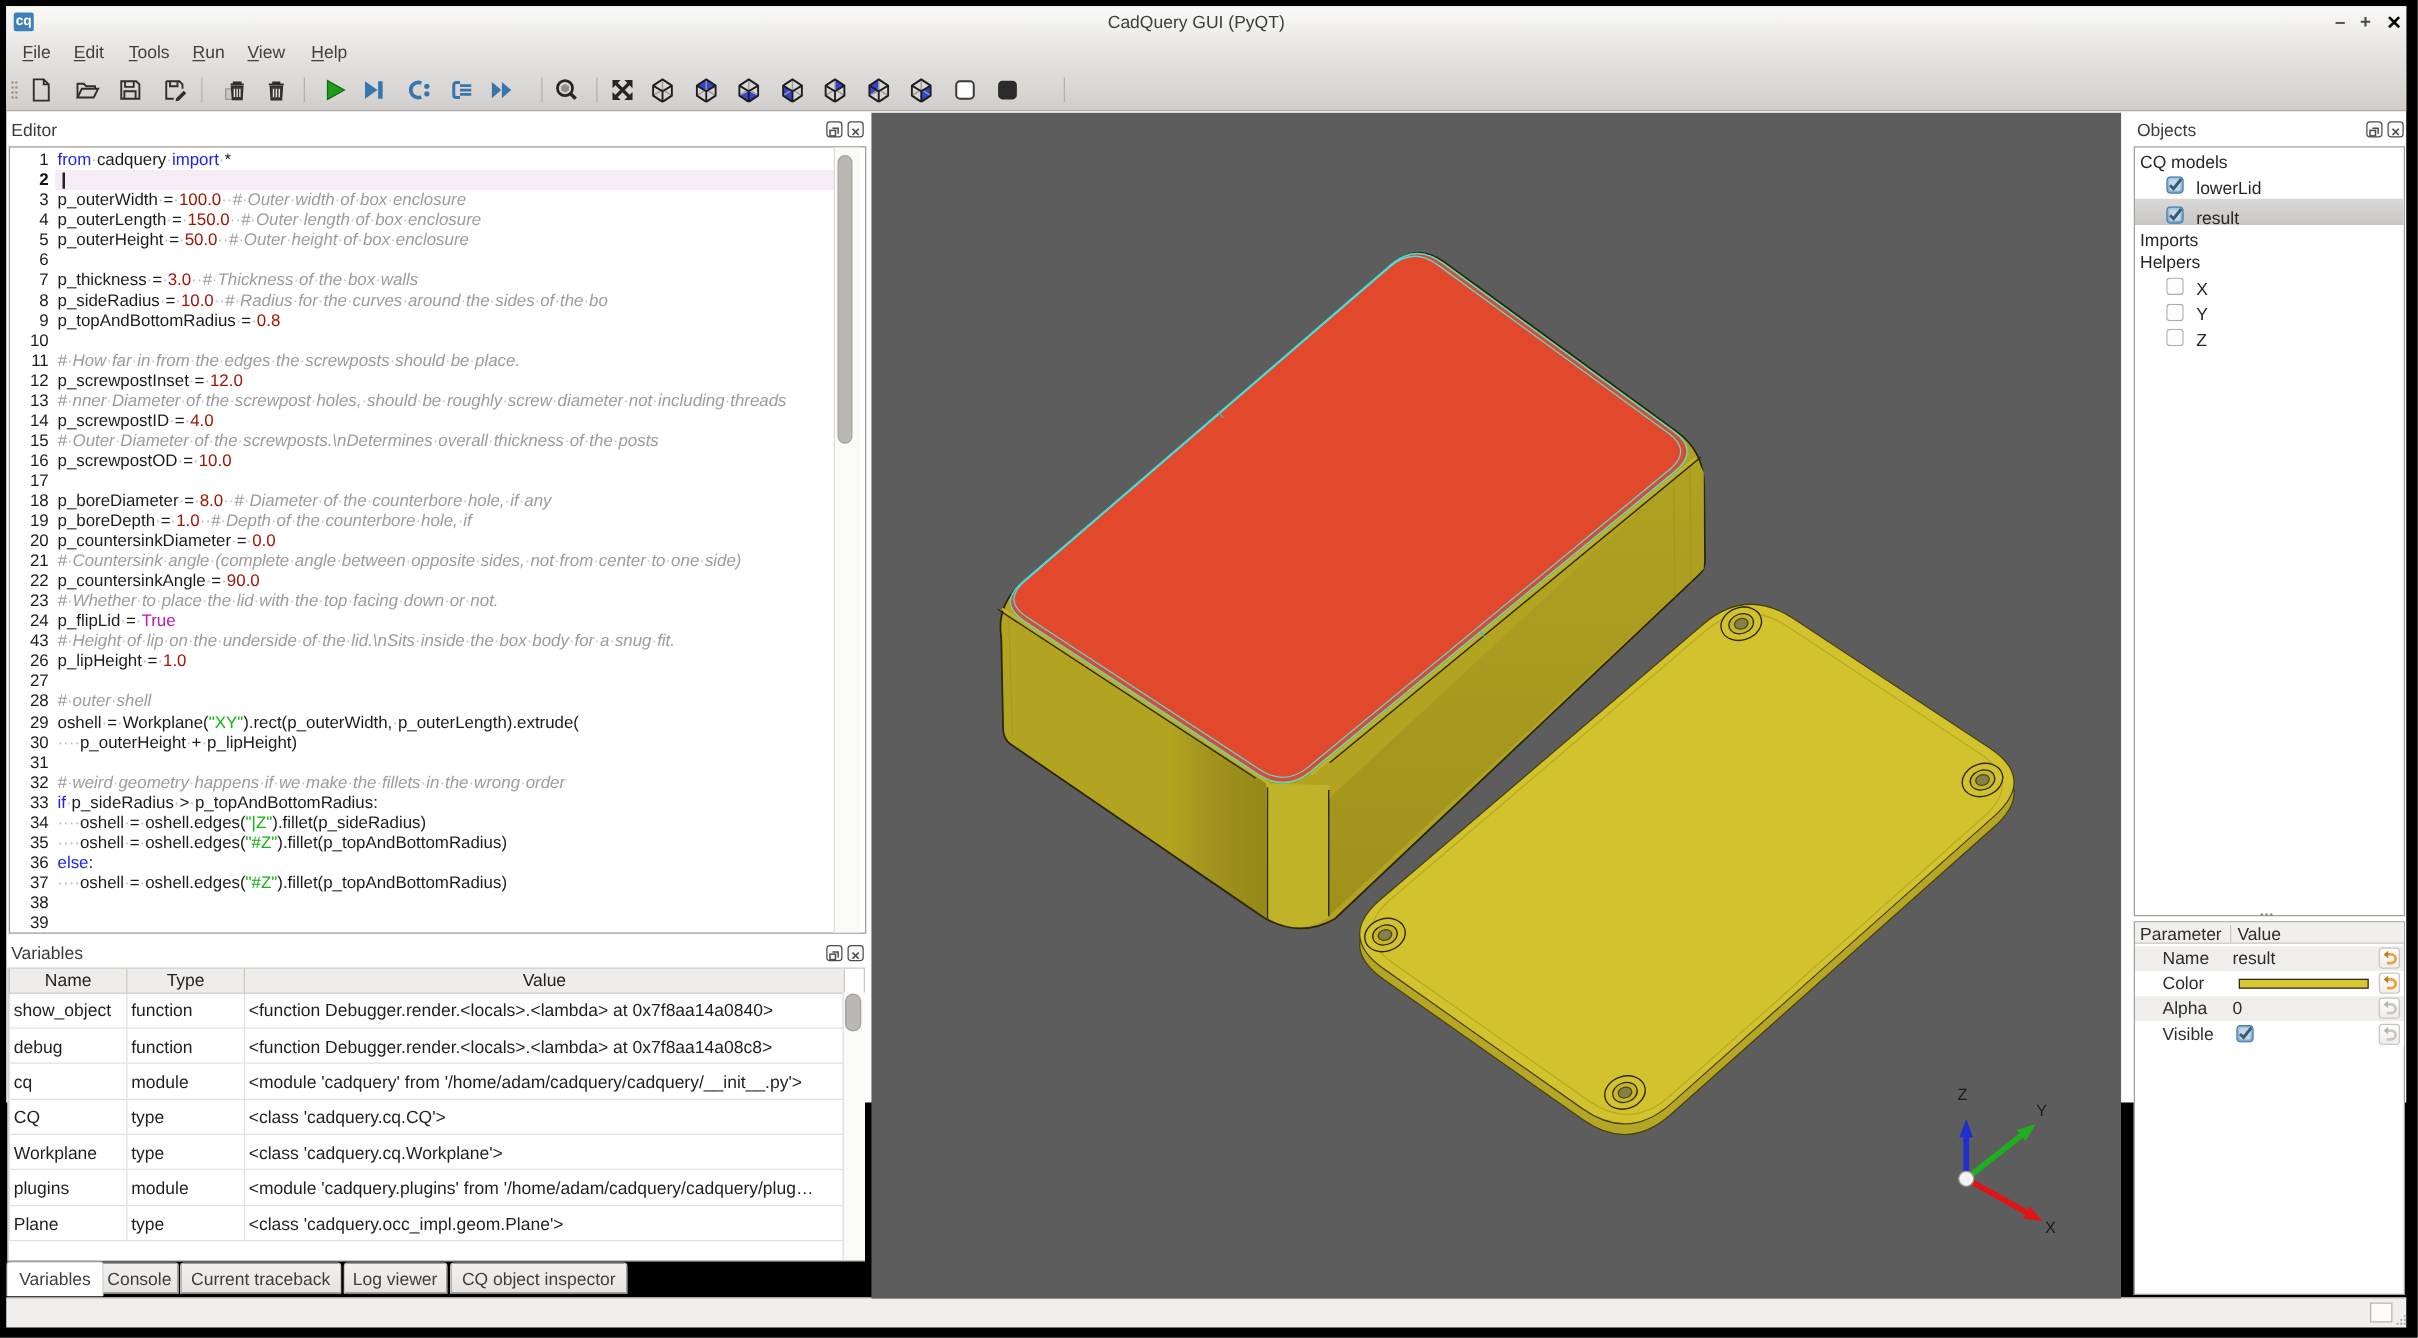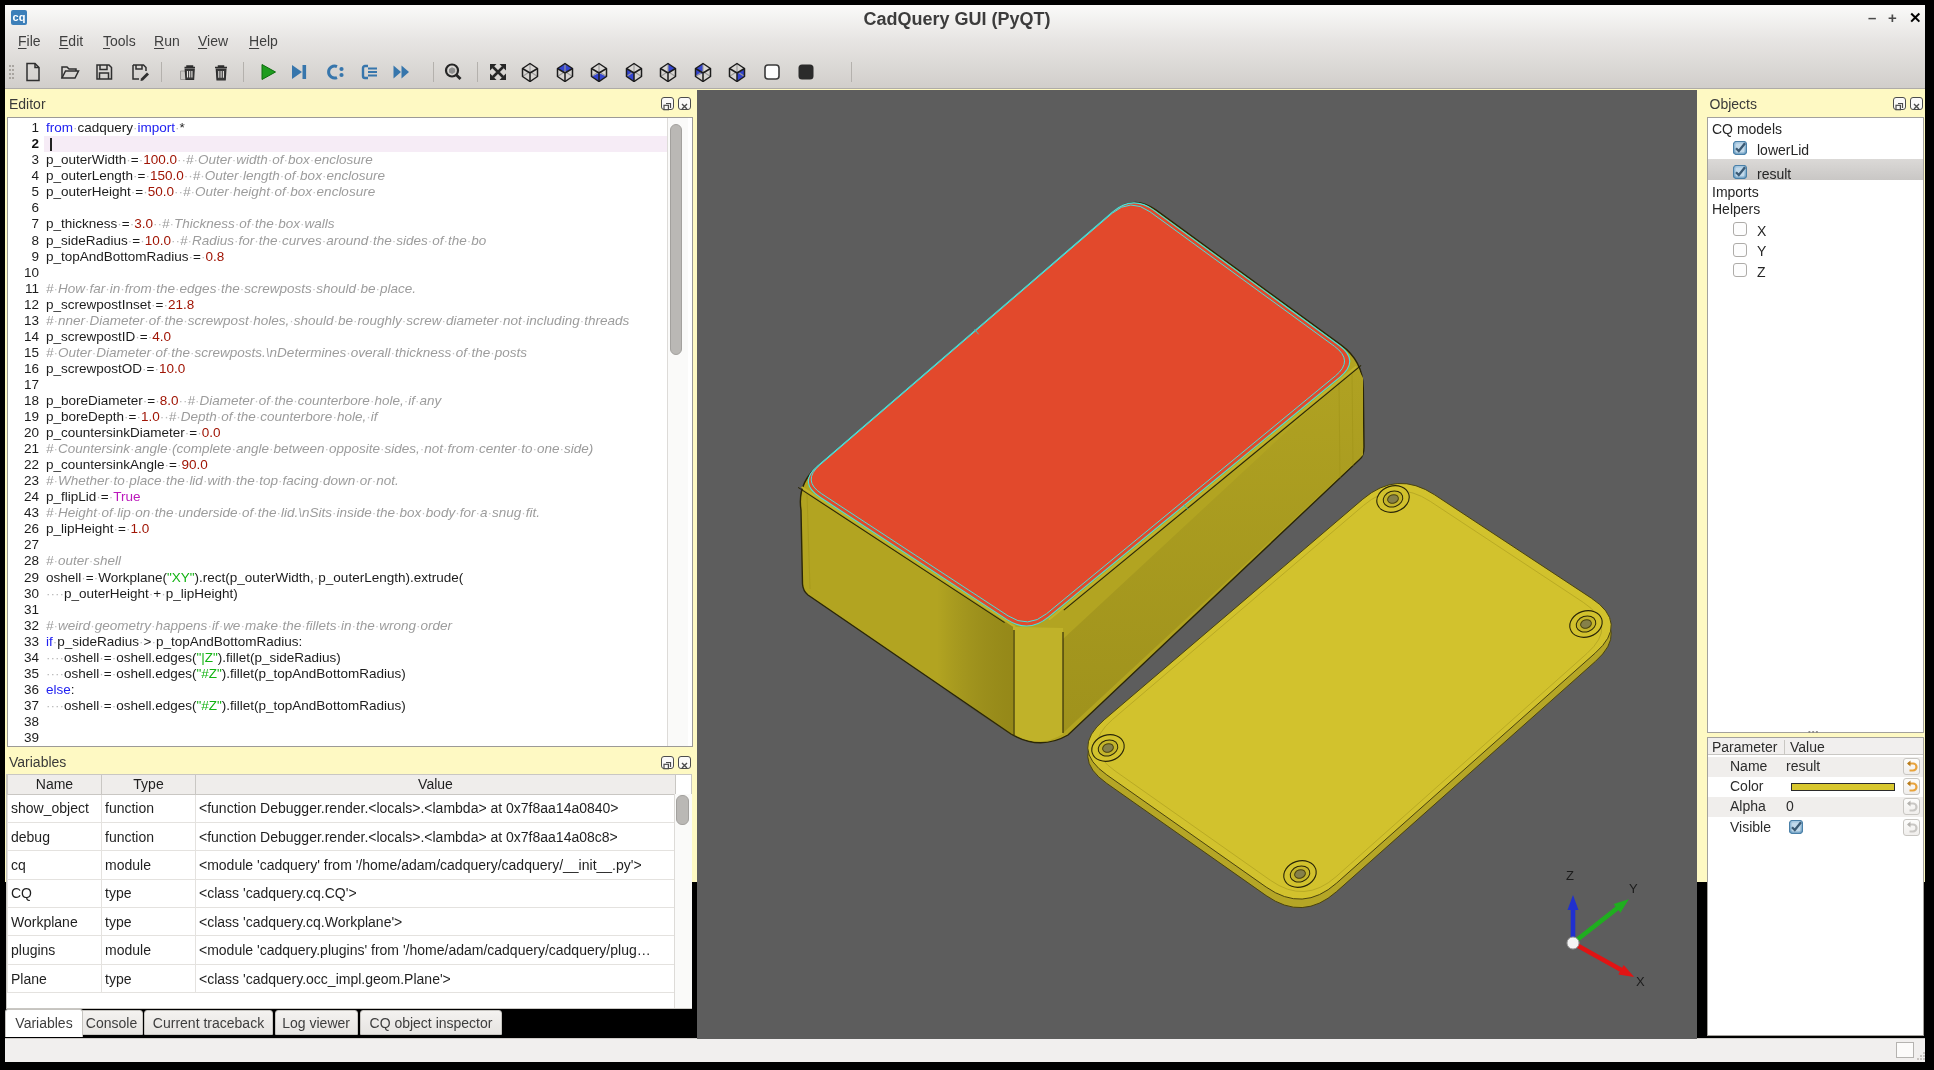--- a/index.html
+++ b/index.html
@@ -1,18 +1,18 @@
 <!DOCTYPE html>
 <html><head><meta charset="utf-8"><style>
 *{margin:0;padding:0;box-sizing:border-box}
 html,body{width:1934px;height:1070px;overflow:hidden;background:#000;font-family:"Liberation Sans",sans-serif}
 .abs{position:absolute}
-.win{position:absolute;left:5px;top:5px;width:1920px;height:877px;background:#fef9c3}
+.win{position:absolute;left:5px;top:5px;width:1920px;height:877px;background:#ffffff}
 .hdr{position:absolute;left:0;top:0;width:1920px;height:84px;background:linear-gradient(#fafaf9,#e7e5e3 42%,#d1cecb);border-bottom:1px solid #aeaba7}
-.title{position:absolute;top:4px;left:0;width:1920px;text-align:center;font-size:18px;font-weight:bold;color:#3c3c3c}
+.title{position:absolute;top:4px;left:0;width:1920px;text-align:center;font-size:14px;font-weight:normal;color:#3c3c3c}
 .cqico{position:absolute;left:6px;top:5px;width:16px;height:15px;background:#3c7fb9;border-radius:2px;color:#fff;font-size:11px;font-weight:bold;text-align:center;line-height:14px}
 .winbtn{position:absolute;top:4px;font-size:15px;color:#4a4a4a}
 .menu{position:absolute;top:28px;font-size:14px;color:#3f3f3f}
 .menu u{text-decoration:underline;text-underline-offset:2px}
 .dock-title{position:absolute;font-size:14px;color:#3a3a3a}
 .dbtn{position:absolute;width:13px;height:13px;border:1px solid #4c4c4c;border-radius:3px;background:#fbfaf9}
 .edit-area{position:absolute;left:2px;top:112px;width:686px;height:630px;background:#fff;border:1px solid #9c9a97;overflow:hidden}
 .cl{position:relative;height:16.05px;line-height:16.05px;font-size:13.5px;white-space:pre;color:#1c1c1c}
 .gut{position:absolute;left:0px;top:0;width:31px;text-align:right;color:#8d8d8d}
 .codecol{position:absolute;left:38px;top:0;width:600px}
@@ -244,21 +244,21 @@
         <div class="cl"></div>
         <div class="cl">p_outerWidth<i>·</i>=<i>·</i><span class="n">100.0</span><i>··</i><span class="c">#<i>·</i>Outer<i>·</i>width<i>·</i>of<i>·</i>box<i>·</i>enclosure</span></div>
         <div class="cl">p_outerLength<i>·</i>=<i>·</i><span class="n">150.0</span><i>··</i><span class="c">#<i>·</i>Outer<i>·</i>length<i>·</i>of<i>·</i>box<i>·</i>enclosure</span></div>
         <div class="cl">p_outerHeight<i>·</i>=<i>·</i><span class="n">50.0</span><i>··</i><span class="c">#<i>·</i>Outer<i>·</i>height<i>·</i>of<i>·</i>box<i>·</i>enclosure</span></div>
         <div class="cl"></div>
         <div class="cl">p_thickness<i>·</i>=<i>·</i><span class="n">3.0</span><i>··</i><span class="c">#<i>·</i>Thickness<i>·</i>of<i>·</i>the<i>·</i>box<i>·</i>walls</span></div>
         <div class="cl">p_sideRadius<i>·</i>=<i>·</i><span class="n">10.0</span><i>··</i><span class="c">#<i>·</i>Radius<i>·</i>for<i>·</i>the<i>·</i>curves<i>·</i>around<i>·</i>the<i>·</i>sides<i>·</i>of<i>·</i>the<i>·</i>bo</span></div>
         <div class="cl">p_topAndBottomRadius<i>·</i>=<i>·</i><span class="n">0.8</span></div>
         <div class="cl"></div>
         <div class="cl"><span class="c">#<i>·</i>How<i>·</i>far<i>·</i>in<i>·</i>from<i>·</i>the<i>·</i>edges<i>·</i>the<i>·</i>screwposts<i>·</i>should<i>·</i>be<i>·</i>place.</span></div>
-        <div class="cl">p_screwpostInset<i>·</i>=<i>·</i><span class="n">21.8</span></div>
+        <div class="cl">p_screwpostInset<i>·</i>=<i>·</i><span class="n">12.0</span></div>
         <div class="cl"><span class="c">#<i>·</i>nner<i>·</i>Diameter<i>·</i>of<i>·</i>the<i>·</i>screwpost<i>·</i>holes,<i>·</i>should<i>·</i>be<i>·</i>roughly<i>·</i>screw<i>·</i>diameter<i>·</i>not<i>·</i>including<i>·</i>threads</span></div>
         <div class="cl">p_screwpostID<i>·</i>=<i>·</i><span class="n">4.0</span></div>
         <div class="cl"><span class="c">#<i>·</i>Outer<i>·</i>Diameter<i>·</i>of<i>·</i>the<i>·</i>screwposts.\nDetermines<i>·</i>overall<i>·</i>thickness<i>·</i>of<i>·</i>the<i>·</i>posts</span></div>
         <div class="cl">p_screwpostOD<i>·</i>=<i>·</i><span class="n">10.0</span></div>
         <div class="cl"></div>
         <div class="cl">p_boreDiameter<i>·</i>=<i>·</i><span class="n">8.0</span><i>··</i><span class="c">#<i>·</i>Diameter<i>·</i>of<i>·</i>the<i>·</i>counterbore<i>·</i>hole,<i>·</i>if<i>·</i>any</span></div>
         <div class="cl">p_boreDepth<i>·</i>=<i>·</i><span class="n">1.0</span><i>··</i><span class="c">#<i>·</i>Depth<i>·</i>of<i>·</i>the<i>·</i>counterbore<i>·</i>hole,<i>·</i>if</span></div>
         <div class="cl">p_countersinkDiameter<i>·</i>=<i>·</i><span class="n">0.0</span></div>
         <div class="cl"><span class="c">#<i>·</i>Countersink<i>·</i>angle<i>·</i>(complete<i>·</i>angle<i>·</i>between<i>·</i>opposite<i>·</i>sides,<i>·</i>not<i>·</i>from<i>·</i>center<i>·</i>to<i>·</i>one<i>·</i>side)</span></div>
         <div class="cl">p_countersinkAngle<i>·</i>=<i>·</i><span class="n">90.0</span></div>

